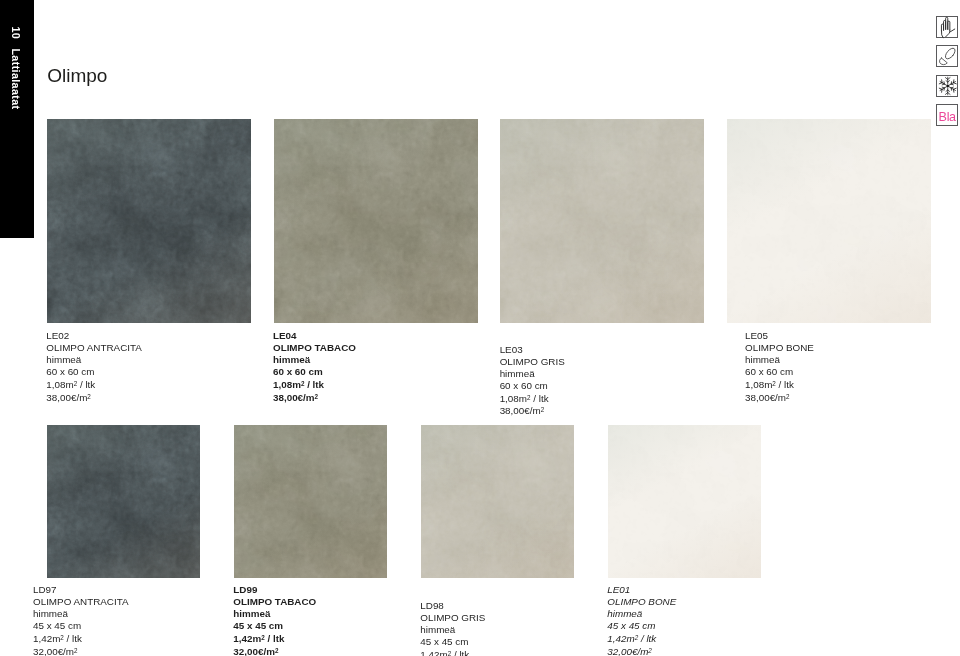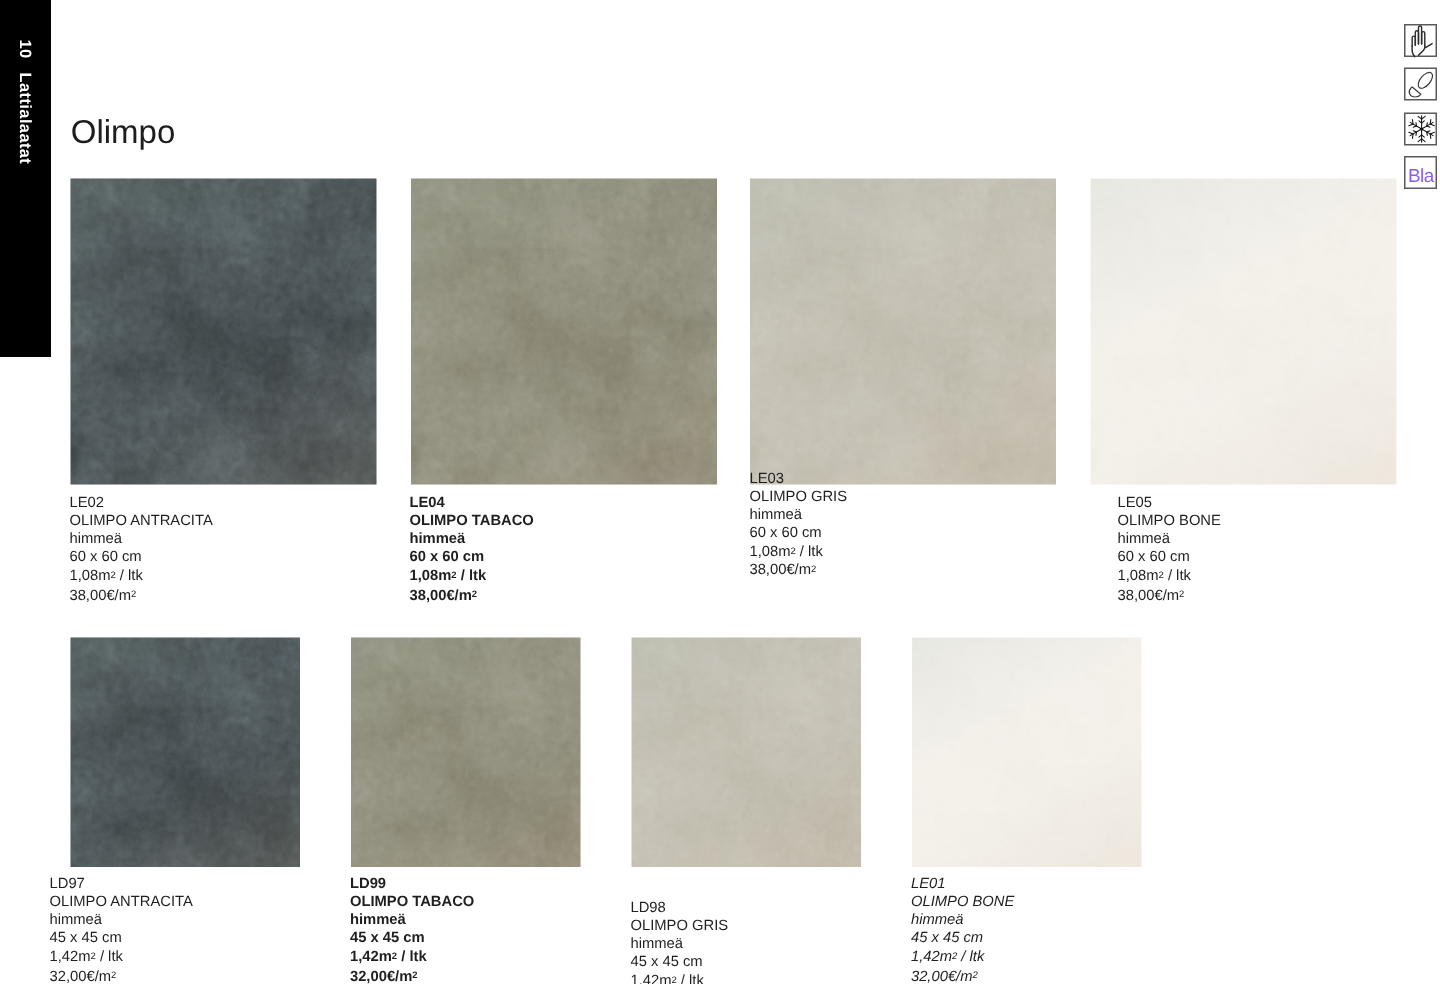--- a/index.html
+++ b/index.html
@@ -12,31 +12,31 @@
   .tab{position:absolute;left:0;top:0;width:34px;height:238px;background:#000000;}
   .tab-rot{position:absolute;left:33.4px;top:0;width:238px;height:34px;
            transform-origin:0 0;transform:rotate(90deg);
            display:flex;align-items:center;white-space:nowrap;
            padding-left:26.4px;box-sizing:border-box;}
   .tab-num,.tab-label{color:#ffffff;font-weight:bold;font-size:10.9px;
                       letter-spacing:.3px;line-height:1;}
   .tab-label{margin-left:9.3px;}
 
   
-  .title{position:absolute;left:47.2px;top:64.8px;font-size:22px;font-weight:400;
-         color:#1d1d1b;letter-spacing:0;line-height:22.5px;margin-top:12px;}
+  .title{position:absolute;left:47.2px;top:64.8px;font-size:19px;font-weight:400;
+         color:#1d1d1b;letter-spacing:0;line-height:22.5px;}
 
   
   .icons{position:absolute;left:936px;top:16px;width:22px;}
   .ico{width:21.5px;height:22px;border:1.25px solid #5a5a5c;box-sizing:border-box;
        margin-bottom:7.3px;position:relative;background:#fff;}
   .ico svg{position:absolute;left:-1.25px;top:-1.25px;}
   .ico-txt{position:absolute;left:0;top:0;width:100%;height:100%;
            display:flex;align-items:center;justify-content:center;
-           font-size:12.6px;color:#8b5cf6;line-height:1;letter-spacing:-.35px;
+           font-size:12.6px;color:#ec4899;line-height:1;letter-spacing:-.35px;
            padding:5.7px 0 0 1.6px;box-sizing:border-box;
            align-items:flex-start;justify-content:flex-start;}
 
   
   .tile{position:absolute;overflow:hidden;}
   .tile .tint{position:absolute;left:0;top:0;width:100%;height:100%;
        background:linear-gradient(152deg,
                    rgba(170,190,180,.17) 0%,
                    rgba(255,255,255,0) 38%,
                    rgba(255,255,255,0) 62%,
@@ -184,21 +184,21 @@
           <rect width="204" height="204" filter="url(#conc)"></rect>
         </svg>
         <svg class="grain" style="opacity:0.13" width="204" height="204">
           <rect width="204" height="204" filter="url(#grain)"></rect>
         </svg>
         <svg class="blotch" style="opacity:0.15" width="204" height="204">
           <rect width="204" height="204" filter="url(#blotch)"></rect>
         </svg>
         <div class="tint"></div>
       </div>
-      <div class="blk" style="left: 499.64px; top: 314px;">
+      <div class="blk" style="left: 499.64px; top: 344px;">
         <div>LE03</div>
         <div>OLIMPO GRIS</div>
         <div>himmeä</div>
         <div>60 x 60 cm</div>
         <div><span>1,08m</span><span class="sup">2</span><span> / ltk</span></div>
         <div><span>38,00€/m</span><span class="sup">2</span></div>
       </div>
       <div class="tile" style="left: 727.01px; top: 119px; width: 204px; height: 204px; background: rgb(244, 241, 235);">
         <svg class="noise" style="opacity:0.144" width="204" height="204">
           <rect width="204" height="204" filter="url(#conc)"></rect>

